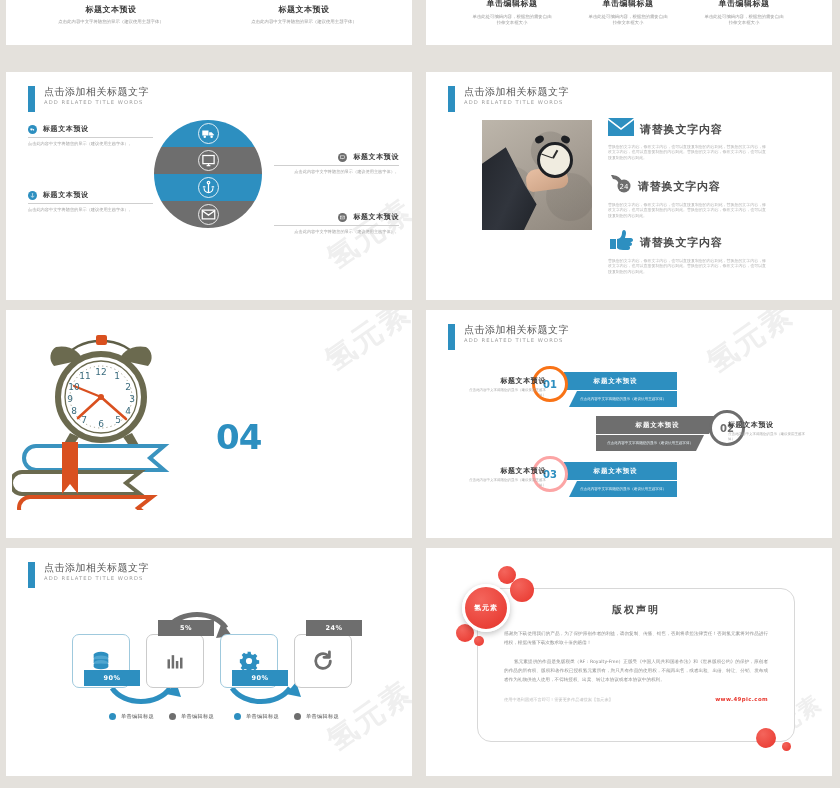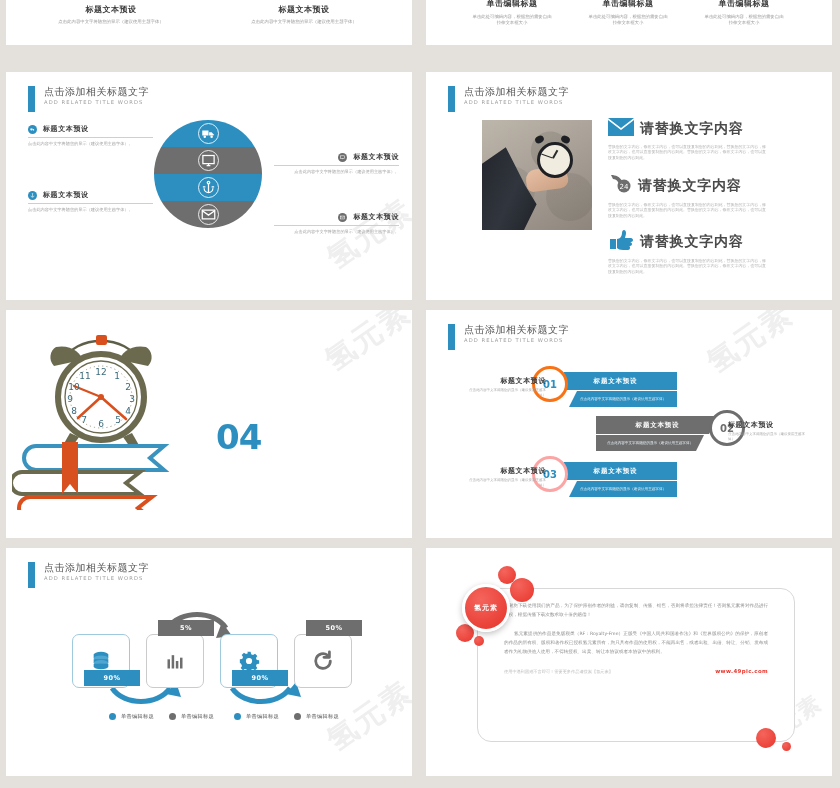--- a/index.html
+++ b/index.html
@@ -92,21 +92,21 @@
     transform:rotate(-8deg);
   }
   .photo .clockbody{position:absolute;left:55px;top:22px;width:30px;height:30px;border-radius:50%;background:#f0ece0;border:3.5px solid #1e2024;}
   .photo .clockbell{position:absolute;width:9px;height:7px;border-radius:50%;background:#1e2024;top:16px;}
   .photo .bl{left:53px;transform:rotate(-25deg);}
   .photo .br{left:79px;transform:rotate(25deg);}
   .photo .hh{position:absolute;background:#2b2b2b;}
 
   .itm{position:absolute;width:158px;}
   .itm .ihead{display:flex;align-items:center;gap:6px;}
-  .itm .iname{font-size:14px;font-weight:bold;color:#4a4a4a;letter-spacing:.8px;}
+  .itm .iname{font-size:11px;font-weight:bold;color:#4a4a4a;letter-spacing:.8px;}
   .itm .ibody{font-size:3.9px;color:#b0b0b0;line-height:5.4px;margin-top:4px;text-align:justify;}
 
   
   .num04{font-size:34px;font-weight:bold;color:#2d8fc0;letter-spacing:-1px;line-height:30px;}
   .s3-ttl{font-size:11px;color:#555;letter-spacing:2px;line-height:14px;}
   .s3-sub{font-size:4.2px;color:#b4b4b4;letter-spacing:.7px;line-height:7px;}
 
   
   .chv{position:absolute;}
   .chv .bar{
@@ -521,21 +521,21 @@
         </svg>
       </div>
       <div class="ptag" style="left:226px;top:122px;background:#2d8fc0;">90%</div>
 
       <div class="pbox gray" style="left:288px;top:86px;">
         <svg width="22" height="22" viewBox="0 0 24 24">
           <path d="M20 12a8 8 0 11-3.2-6.4" stroke="#6e6e6e" stroke-width="3" fill="none" stroke-linecap="round"></path>
           <path d="M19 2v6h-6" stroke="#6e6e6e" stroke-width="3" fill="none" stroke-linecap="round" stroke-linejoin="round"></path>
         </svg>
       </div>
-      <div class="ptag" style="left:300px;top:72px;background:#6e6e6e;">50%</div>
+      <div class="ptag" style="left:300px;top:72px;background:#6e6e6e;">24%</div>
 
       <div class="legend" style="left:103px;top:165px;">
         <span class="ld" style="background:#2d8fc0"></span>
         <span class="lt">单击编辑标题</span>
       </div>
       <div class="legend" style="left:163px;top:165px;">
         <span class="ld" style="background:#6e6e6e"></span>
         <span class="lt">单击编辑标题</span>
       </div>
       <div class="legend" style="left:228px;top:165px;">
@@ -547,20 +547,21 @@
         <span class="lt">单击编辑标题</span>
       </div>
     </div>
   </div>
 
   <div class="slide" style="left:426px;top:548px;width:406px;height:228px;">
     <div class="slide-inner">
       <div class="wm small" style="right:6px;top:158px;">氢元素</div>
 
       <div class="cp-card">
+        <div class="cp-title">版权声明</div>
         <div class="cp-p" style="margin-top:12px;">感谢您下载使用我们的产品，为了保护原创作者的利益，请勿复制、传播、销售，否则将承担法律责任！否则氢元素将对作品进行维权，根据传播下载次数求取十倍的赔偿！</div>
         <div class="cp-p ind">氢元素提供的作品是免版税类（RF：Royalty-Free）正版受《中国人民共和国著作法》和《世界版权公约》的保护，原创者的作品的所有权、版权和著作权已授权氢元素所有，您只具有作品的使用权，不能再出售，或者出租、出借、转让、分销、发布或者作为礼物供他人使用，不得转授权、出卖、转让本协议或者本协议中的权利。</div>
         <div class="cp-foot">
           <span class="cp-note">使用中遇到困难不言即可！需要更多作品请搜索【氢元素】</span>
           <span class="cp-url">www.49pic.com</span>
         </div>
       </div>
 
       <div class="bub" style="left:72px;top:18px;width:18px;height:18px;"></div>
       <div class="bub" style="left:84px;top:30px;width:24px;height:24px;"></div>

